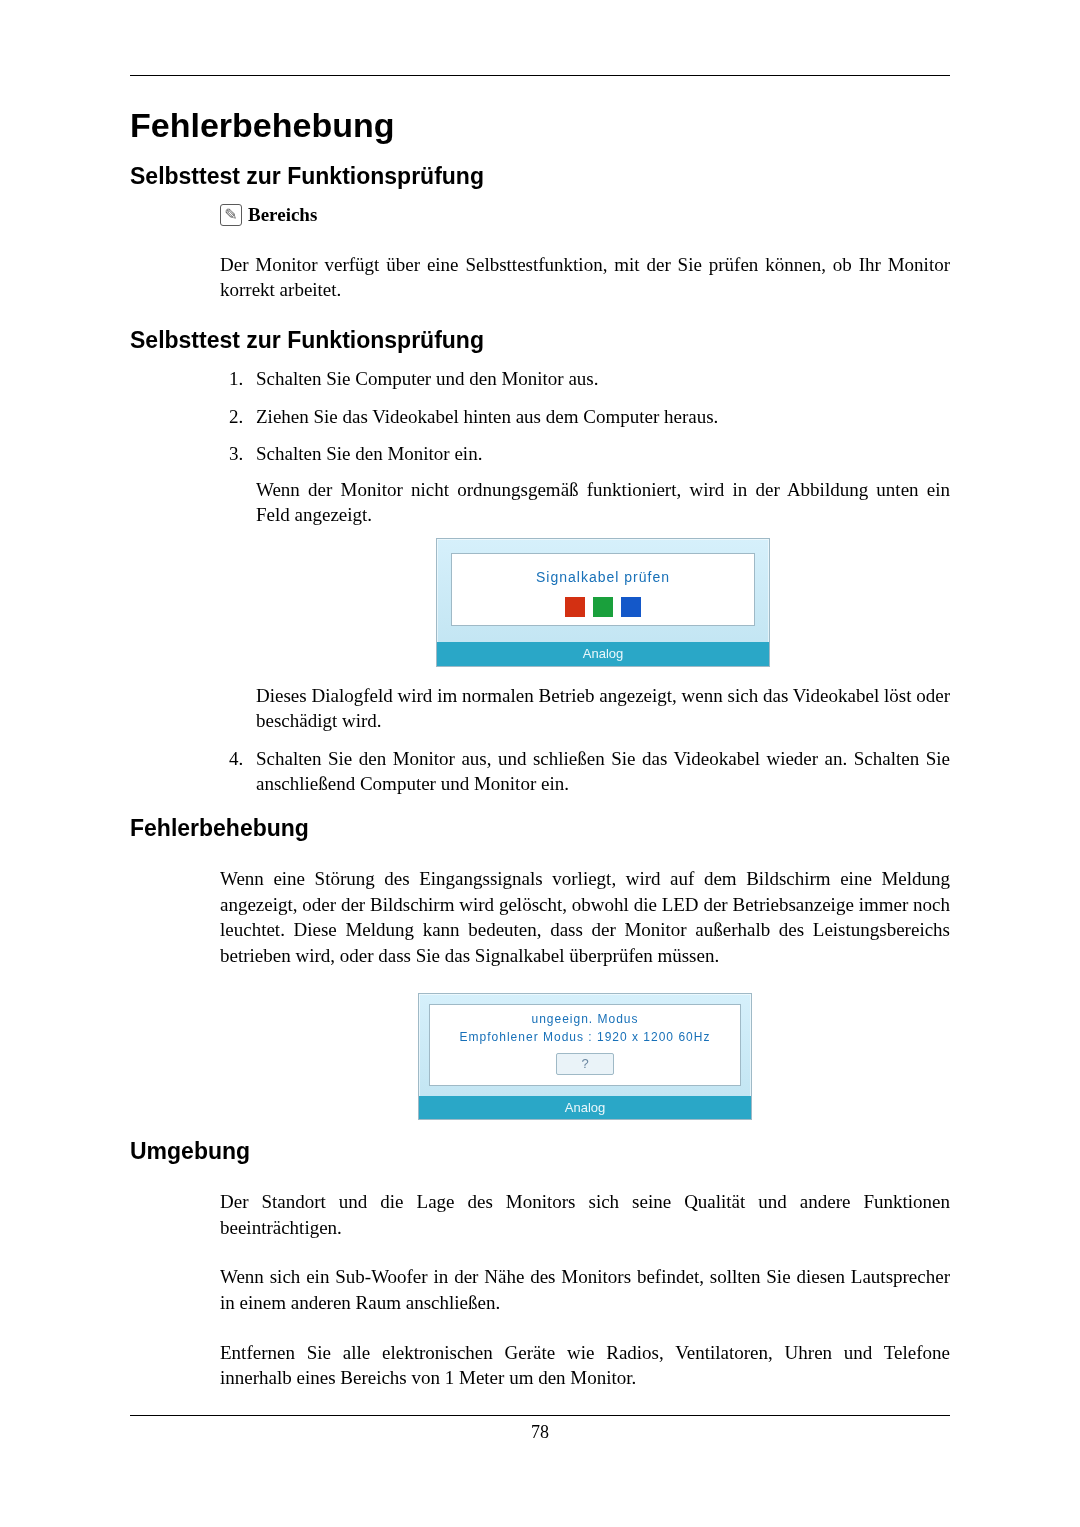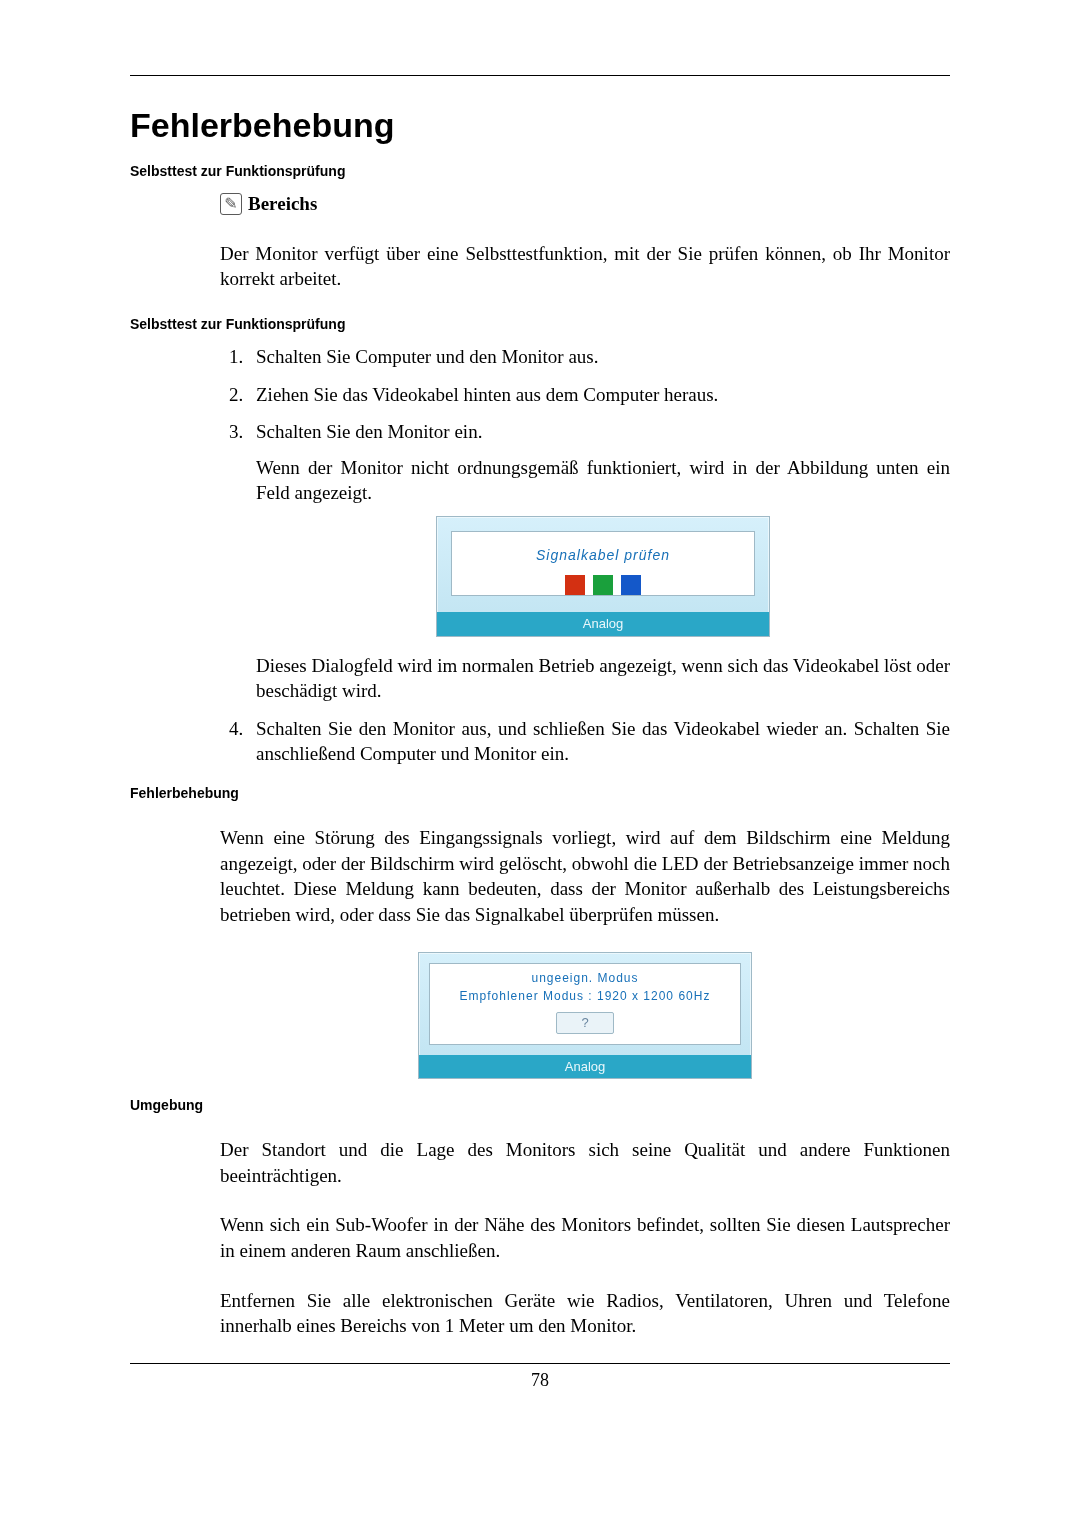--- a/index.html
+++ b/index.html
@@ -24,21 +24,21 @@
   .rule-bottom { margin-top: 20px; }
   h1 {
     font-family: Arial, Helvetica, sans-serif;
     font-weight: 700;
     font-size: 34px;
     margin: 20px 0 18px 0;
   }
   h2 {
     font-family: Arial, Helvetica, sans-serif;
     font-weight: 700;
-    font-size: 14px;
+    font-size: 23px;
     margin: 18px 0 12px 0;
   }
   .indent-block {
     margin-left: 90px;
     font-size: 19px;
     line-height: 1.35;
   }
   .indent-block p { margin: 24px 0; }
   .note-row {
     display: flex;
@@ -78,23 +78,22 @@
     width: 332px;
     margin: 10px auto 16px auto;
     border: 1px solid #9fb9c6;
     background: linear-gradient(#d6f0fb, #bfe3f1);
     box-shadow: inset 0 0 0 1px #ffffff88;
   }
   .dialog1-inner {
     margin: 14px 14px 0 14px;
     background: #fff;
     border: 1px solid #9fb9c6;
-    padding: 14px 0 0 0;
-    text-align: center;
-    font-style: italic;
+    padding: 14px 0 8px 0;
+    text-align: center;
   }
   .dialog1-text {
     font-family: Arial, Helvetica, sans-serif;
     color: #1770b8;
     font-size: 14px;
     letter-spacing: 1px;
   }
   .sq-row {
     display: flex;
     gap: 8px;

